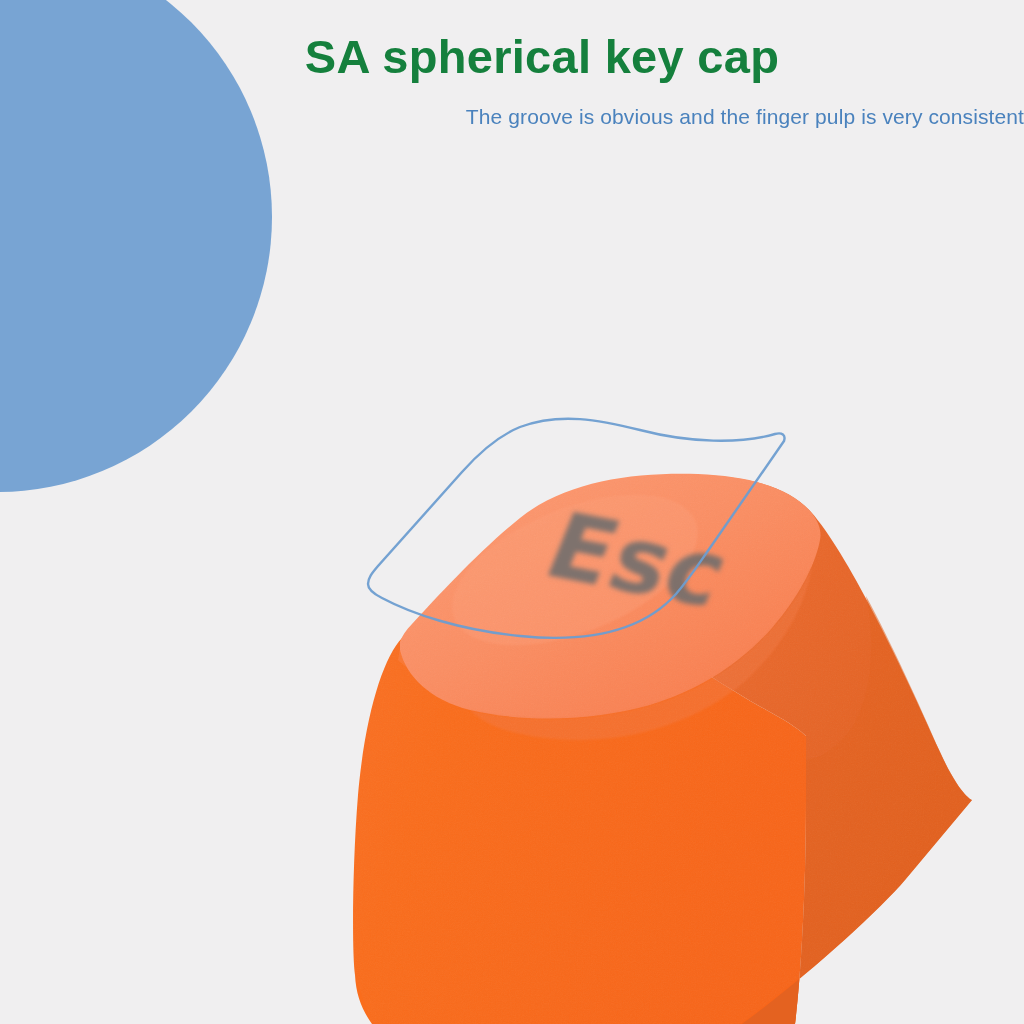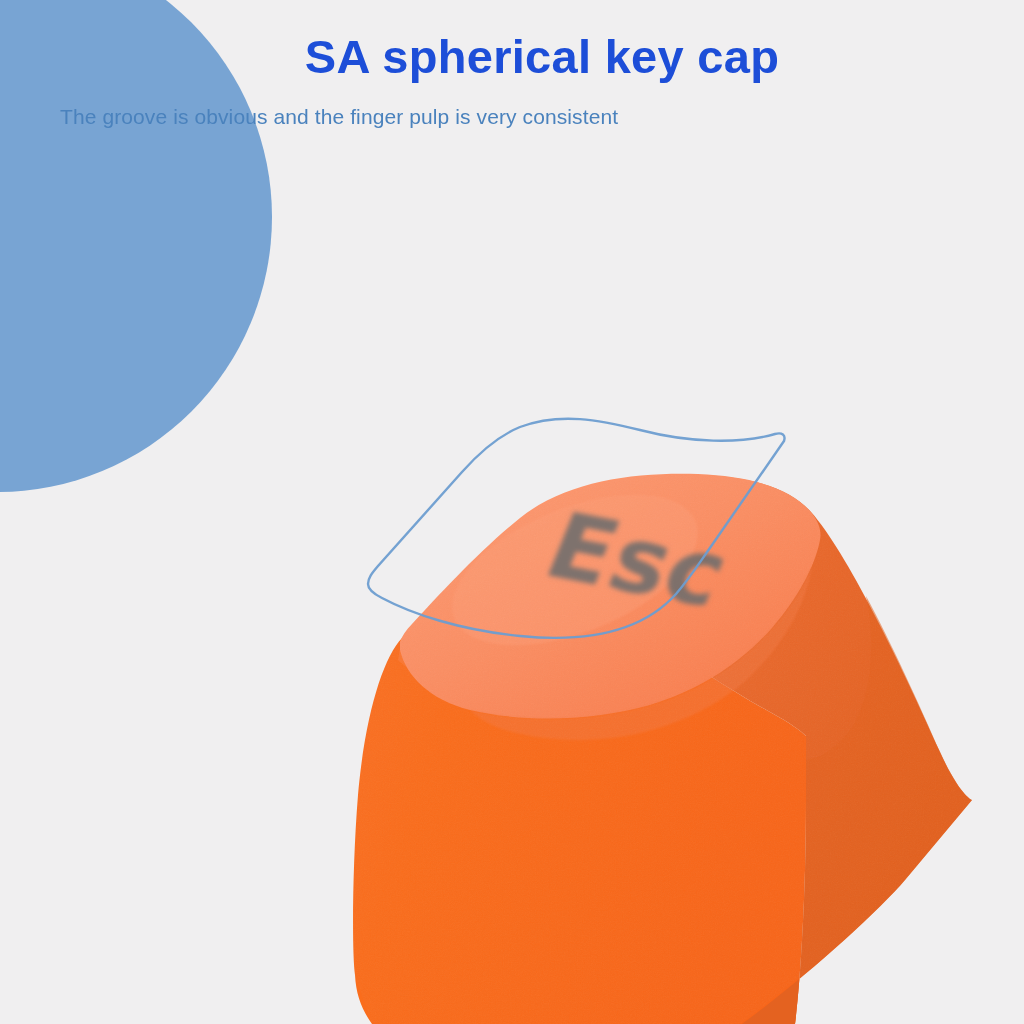--- a/index.html
+++ b/index.html
@@ -38,33 +38,33 @@
     width: 1024px;
     text-align: center;
     z-index: 5;
   }
   .title {
     margin: 0;
     padding-top: 30px;
     font-size: 47px;
     font-weight: bold;
     letter-spacing: 0.3px;
-    color: #1d4ed8;
+    color: #15803d;
     line-height: 1.15;
     text-align: center;
     padding-left: 60px;
   }
   .subtitle {
     margin: 0;
     padding-top: 21px;
     font-size: 21px;
     font-weight: normal;
     color: #4a82bd;
     letter-spacing: 0.1px;
-    text-align: left;
+    text-align: right;
     padding-left: 60px;
   }
   
   .keycap-art {
     position: absolute;
     left: 0;
     top: 0;
     width: 1024px;
     height: 1024px;
   }

